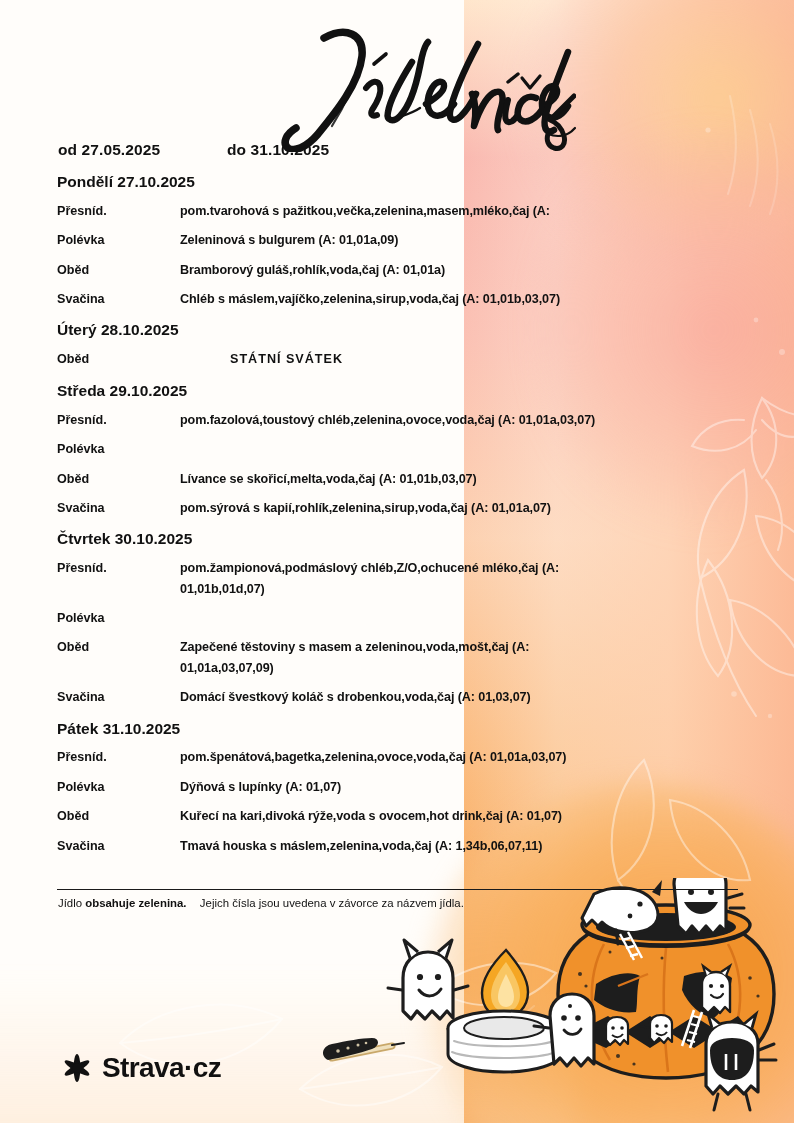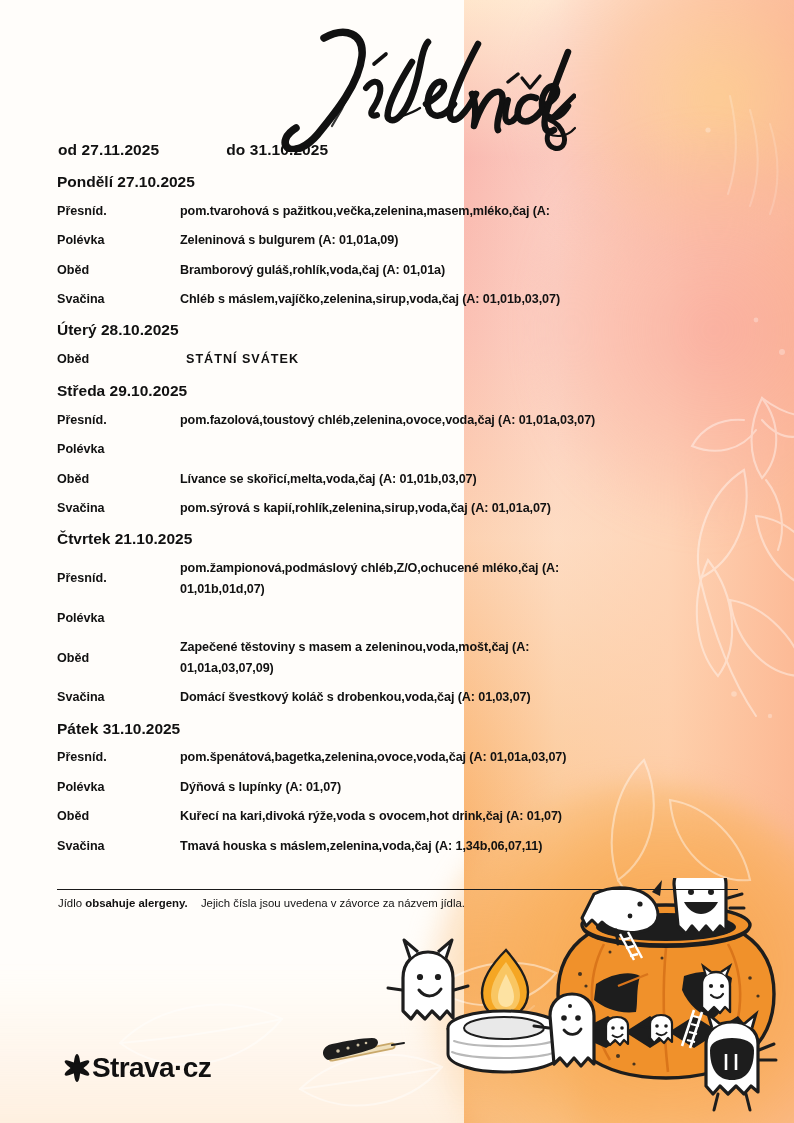--- a/index.html
+++ b/index.html
@@ -131,21 +131,21 @@
     font-size: 15.5px;
     font-weight: bold;
     padding-left: 57px;
     margin-bottom: 4px;
     line-height: 1.35;
     position: relative;
     z-index: 3;
   }
   .meal-row {
     display: flex;
-    align-items: center;
+    align-items: flex-start;
     padding-left: 57px;
     padding-right: 14px;
     margin-bottom: 1px;
     position: relative;
     z-index: 3;
   }
   .meal-label {
     flex: 0 0 123px;
     font-size: 12.6px;
     font-weight: bold;
@@ -155,21 +155,21 @@
   }
   .meal-value {
     flex: 1 1 auto;
     font-size: 12.6px;
     font-weight: bold;
     line-height: 1.62;
     padding-top: 4px;
     padding-bottom: 4px;
     letter-spacing: -0.1px;
   }
-  .meal-value.plain { letter-spacing: 1px; padding-left: 6px; }
+  .meal-value.plain { letter-spacing: 1px; padding-left: 6px; margin-left: 44px; }
 
   
   .footer-rule {
     position: absolute;
     left: 57px;
     top: 889px;
     width: 681px;
     height: 1px;
     background: #1a1a1a;
     z-index: 3;
@@ -186,20 +186,21 @@
   .footer-note b { font-weight: bold; }
   .footer-note .sep { display: inline-block; width: 7px; }
 
   
   .logo {
     position: absolute;
     left: 62px;
     top: 1053px;
     display: flex;
     align-items: center;
+    gap: 10px;
     z-index: 5;
   }
   .logo-mark { width: 30px; height: 30px; display: block; }
   .logo-text {
     font-size: 28px;
     font-weight: bold;
     letter-spacing: -0.6px;
     color: #111111;
     line-height: 1;
   }
@@ -303,21 +304,21 @@
       <path d="M348 84 C356 80 362 74 361 68 C360 62 353 63 349 70 C344 79 345 92 353 95 C360 98 367 92 372 84" stroke-width="6.5"></path>
 
       <path d="M372 30 C362 56 352 80 349 96 C347 108 352 112 358 108" stroke-width="6.5"></path>
       <path d="M378 74 C368 84 360 92 354 98 C360 100 366 106 368 114 C370 122 366 128 358 126 C352 124 350 118 352 112" stroke-width="5"></path>
       <path d="M352 112 C362 116 372 114 379 106" stroke-width="2.2"></path>
     </g>
   </svg>
 
   <div class="daterange">
     <span>od</span>
-    <span>27.11.2025</span>
+    <span>27.05.2025</span>
     <span class="gap"></span>
     <span>do</span>
     <span>31.10.2025</span>
   </div>
 </div>
 
 <div class="menu" id="menu-root">
     <div class="day-block">
       <div class="day-heading">Pondělí 27.10.2025</div>
       <div class="meal-row">
@@ -356,21 +357,21 @@
       <div class="meal-row">
         <div class="meal-label">Oběd</div>
         <div class="meal-value">Lívance se skořicí,melta,voda,čaj  (A: 01,01b,03,07)</div>
       </div>
       <div class="meal-row">
         <div class="meal-label">Svačina</div>
         <div class="meal-value">pom.sýrová s kapií,rohlík,zelenina,sirup,voda,čaj  (A: 01,01a,07)</div>
       </div>
     </div>
     <div class="day-block">
-      <div class="day-heading">Čtvrtek 21.10.2025</div>
+      <div class="day-heading">Čtvrtek 30.10.2025</div>
       <div class="meal-row">
         <div class="meal-label">Přesníd.</div>
         <div class="meal-value">pom.žampionová,podmáslový chléb,Z/O,ochucené mléko,čaj  (A: 01,01b,01d,07)</div>
       </div>
       <div class="meal-row">
         <div class="meal-label">Polévka</div>
       </div>
       <div class="meal-row">
         <div class="meal-label">Oběd</div>
         <div class="meal-value">Zapečené těstoviny s masem a zeleninou,voda,mošt,čaj  (A: 01,01a,03,07,09)</div>
@@ -397,21 +398,21 @@
       <div class="meal-row">
         <div class="meal-label">Svačina</div>
         <div class="meal-value">Tmavá houska s máslem,zelenina,voda,čaj  (A: 1,34b,06,07,11)</div>
       </div>
     </div>
   </div>
 
 <div class="footer-rule"></div>
 <div class="footer-note">
   <span>Jídlo</span>
-  <b>obsahuje alergeny.</b>
+  <b>obsahuje zelenina.</b>
   <span class="sep"></span>
   <span>Jejich čísla jsou uvedena v závorce za názvem jídla.</span>
 </div>
 
 <div class="logo">
   <svg class="logo-mark" viewBox="0 0 100 100">
     <g fill="#111111">
       <g>
         <ellipse cx="50" cy="50" rx="11.5" ry="47"></ellipse>
         <ellipse cx="50" cy="50" rx="11.5" ry="47" transform="rotate(60 50 50)"></ellipse>

